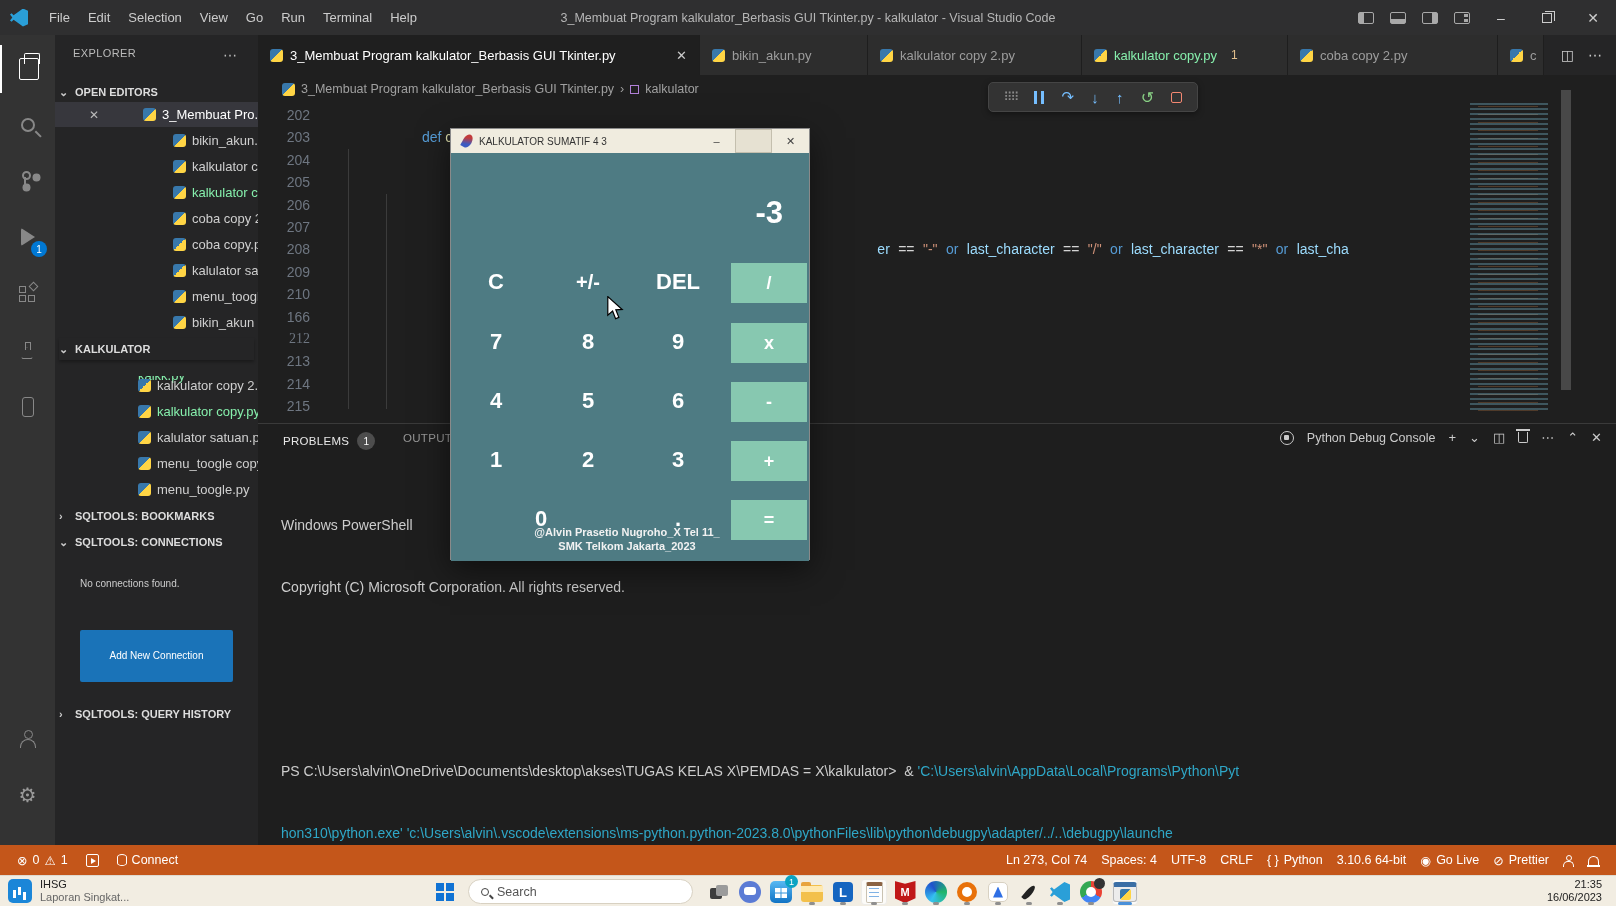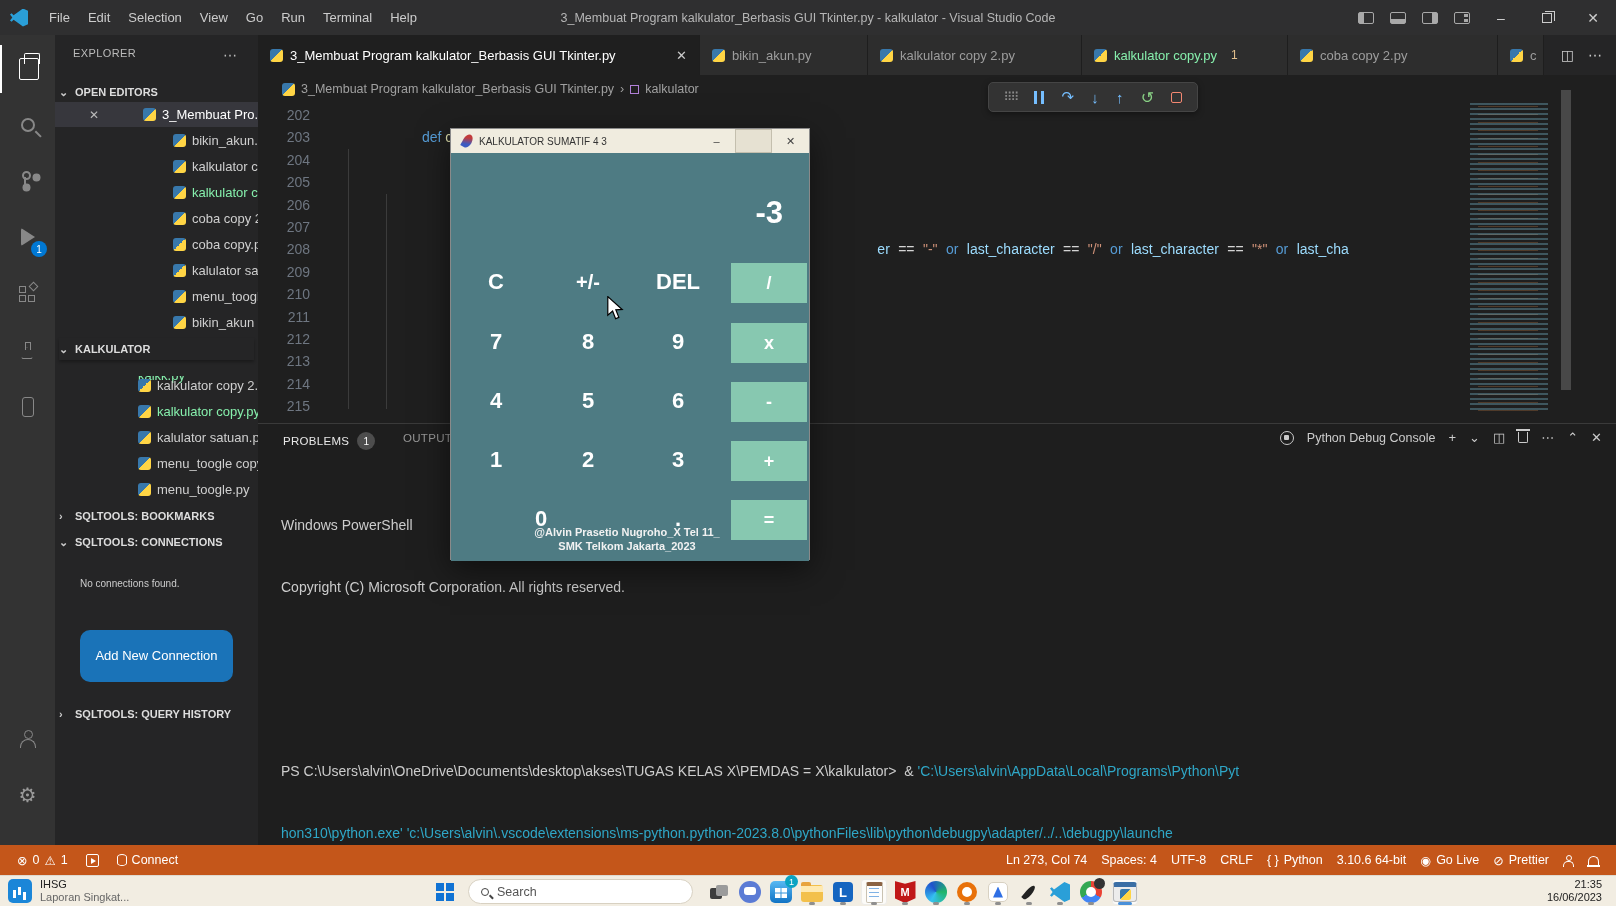--- a/index.html
+++ b/index.html
@@ -52,21 +52,21 @@
   .sidebar{left:55px;top:35px;width:203px;height:810px;background:#252526;color:#ccc;font-size:13px;overflow:hidden;}
   .sb-head{position:absolute;left:18px;color:#bbb;font-size:11px;letter-spacing:.4px;}
   .sec-head{position:absolute;left:4px;width:195px;height:22px;display:flex;align-items:center;gap:4px;font-weight:bold;font-size:11px;color:#ddd;}
   .chev{font-size:11px;color:#ccc;width:12px;display:inline-block;}
   .srow{position:absolute;height:25px;display:flex;align-items:center;gap:6px;color:#cfcfcf;white-space:nowrap;}
   .srow.active{background:#37373d;left:0!important;padding-left:88px;width:203px;color:#fff;}
   .pyicon{flex:0 0 13px;width:13px;height:13px;border-radius:3px;background:linear-gradient(135deg,#3878ab 0 50%,#ffd545 50% 100%);}
   .modname{color:#86efac;text-align:center;}
   .badge-num{color:#e2c08d;font-size:12px;margin-left:7px;}
   .closex{color:#bbb;font-size:12px;}
-  .sb-btn{position:absolute;left:25px;top:595px;width:153px;height:52px;background:#1a73b8;color:#fff;border-radius:10px;display:flex;align-items:center;justify-content:center;text-align:center;font-size:13px;line-height:1.55;}
+  .sb-btn{position:absolute;left:25px;top:595px;width:153px;height:52px;background:#1a73b8;color:#fff;border-radius:2px;display:flex;align-items:center;justify-content:center;text-align:center;font-size:10px;line-height:1.55;}
   .clip-row{position:absolute;left:83px;top:341px;height:11px;overflow:hidden;color:#86efac;}
   .clip-row span{position:relative;top:-8px;font-size:13px;}
 
   
   .tabbar{left:258px;top:35px;width:1358px;height:40px;background:#252526;display:flex;}
   .tab{height:40px;display:flex;align-items:center;gap:7px;padding:0 12px;background:#2d2d2d;color:#9d9d9d;font-size:13px;border-right:1px solid #1e1e1e;white-space:nowrap;overflow:hidden;}
   .tab.active{background:#1f1f1f;color:#fff;}
   .tab-actions{margin-left:auto;display:flex;align-items:center;gap:14px;color:#ccc;padding-right:14px;font-size:14px;}
   .breadcrumb{left:258px;top:75px;width:1358px;height:28px;background:#1f1f1f;display:flex;align-items:center;gap:6px;color:#a0a0a0;font-size:12.5px;padding-left:24px;}
   .sym-cube{width:9px;height:9px;border:1.4px solid #b180d7;transform:rotate(0deg);}
@@ -375,22 +375,22 @@
   <div class="abs editor mono">
     <div class="gutter-num" style="top:1px;padding-left:16px;">202</div>
     <div class="gutter-num" style="top:23px;">203</div>
     <div class="gutter-num" style="top:46px;">204</div>
     <div class="gutter-num" style="top:68px;">205</div>
     <div class="gutter-num" style="top:91px;">206</div>
     <div class="gutter-num" style="top:113px;">207</div>
     <div class="gutter-num" style="top:135px;">208</div>
     <div class="gutter-num" style="top:158px;">209</div>
     <div class="gutter-num" style="top:180px;">210</div>
-    <div class="gutter-num" style="top:203px;">211</div>
-    <div class="gutter-num" style="top:225px;">212</div>
+    <div class="gutter-num" style="top:203px;">166</div>
+    <div class="gutter-num" style="top:225px;font-family:Liberation Serif, serif;">212</div>
     <div class="gutter-num" style="top:247px;">213</div>
     <div class="gutter-num" style="top:270px;">214</div>
     <div class="gutter-num" style="top:292px;">215</div>
 
     <div class="indent-guide" style="left:90px;top:46px;height:260px;"></div>
     <div class="indent-guide" style="left:128px;top:91px;height:215px;"></div>
 
     <div class="codeline" style="left:128px;top:23px;"><span class="kw">def</span><span class="fn"> calcu</span></div>
     <div class="codeline" style="left:166px;top:46px;"><span class="vr">angka</span></div>
     <div class="codeline" style="left:166px;top:68px;"><span class="kw2">if</span><span class="vr"> an</span></div>

